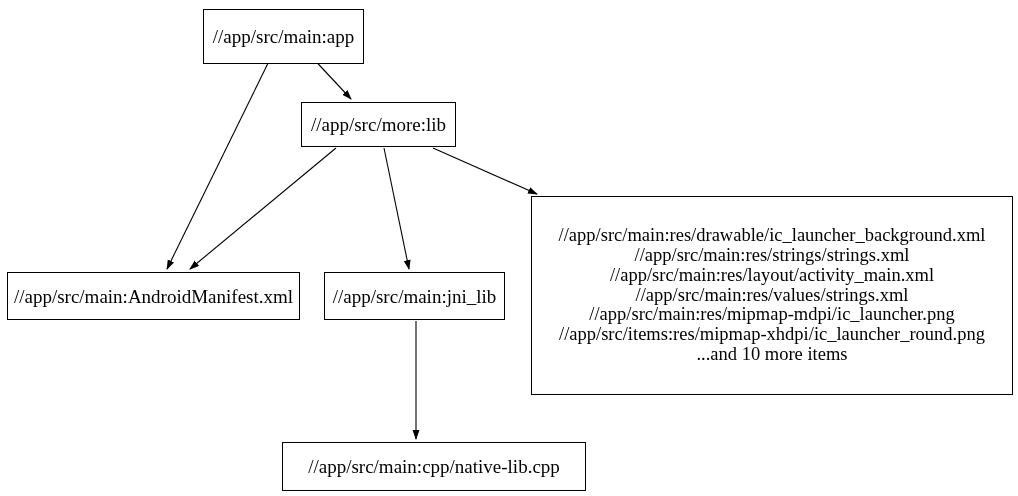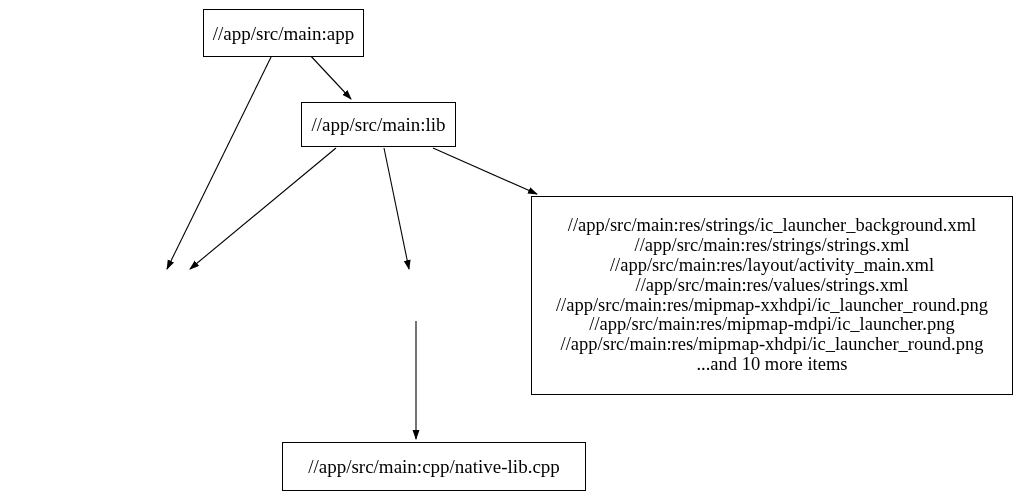--- a/index.html
+++ b/index.html
@@ -43,21 +43,21 @@
   .node.multiline {
     flex-direction: column;
     font-size: 18.5px;
   }
   .node.multiline .res-line {
     display: block;
     line-height: 19.8px;
     white-space: nowrap;
   }
   
-  #node-app       { left: 203px; top: 9px;   width: 161px; height: 48px; }
+  #node-app       { left: 203px; top: 9px;   width: 161px; height: 55px; }
   #node-lib       { left: 301px; top: 102px; width: 155px; height: 45px; }
   #node-manifest  { left: 7px;   top: 272px; width: 293px; height: 48px; }
   #node-jni-lib   { left: 324px; top: 272px; width: 181px; height: 48px; }
   #node-resources { left: 531px; top: 196px; width: 482px; height: 199px; }
   #node-native    { left: 282px; top: 442px; width: 304px; height: 49px; }
 </style>
 </head>
 <body>
 
 <div id="canvas">
@@ -74,33 +74,38 @@
     <line x1="384" y1="148" x2="409" y2="269" marker-end="url(#arrow)"></line>
     <line x1="433" y1="148" x2="537" y2="194" marker-end="url(#arrow)"></line>
     <line x1="416" y1="321" x2="416" y2="439" marker-end="url(#arrow)"></line>
   </svg>
 
   <div class="node" id="node-app">
     <span>//app/src/main:app</span>
   </div>
 
   <div class="node" id="node-lib">
-    <span>//app/src/main:lib</span>
+    <span>//app/src/more:lib</span>
   </div>
 
+  <div class="node" id="node-manifest">
+    <span>//app/src/main:AndroidManifest.xml</span>
+  </div>
 
+  <div class="node" id="node-jni-lib">
+    <span>//app/src/main:jni_lib</span>
+  </div>
 
   <div class="node multiline" id="node-resources">
-    <span class="res-line">//app/src/main:res/strings/ic_launcher_background.xml</span>
+    <span class="res-line">//app/src/main:res/drawable/ic_launcher_background.xml</span>
     <span class="res-line">//app/src/main:res/strings/strings.xml</span>
     <span class="res-line">//app/src/main:res/layout/activity_main.xml</span>
     <span class="res-line">//app/src/main:res/values/strings.xml</span>
-    <span class="res-line">//app/src/main:res/mipmap-xxhdpi/ic_launcher_round.png</span>
     <span class="res-line">//app/src/main:res/mipmap-mdpi/ic_launcher.png</span>
-    <span class="res-line">//app/src/main:res/mipmap-xhdpi/ic_launcher_round.png</span>
+    <span class="res-line">//app/src/items:res/mipmap-xhdpi/ic_launcher_round.png</span>
     <span class="res-line">...and 10 more items</span>
   </div>
 
   <div class="node" id="node-native">
     <span>//app/src/main:cpp/native-lib.cpp</span>
   </div>
 
 </div>
 
 </body></html>

